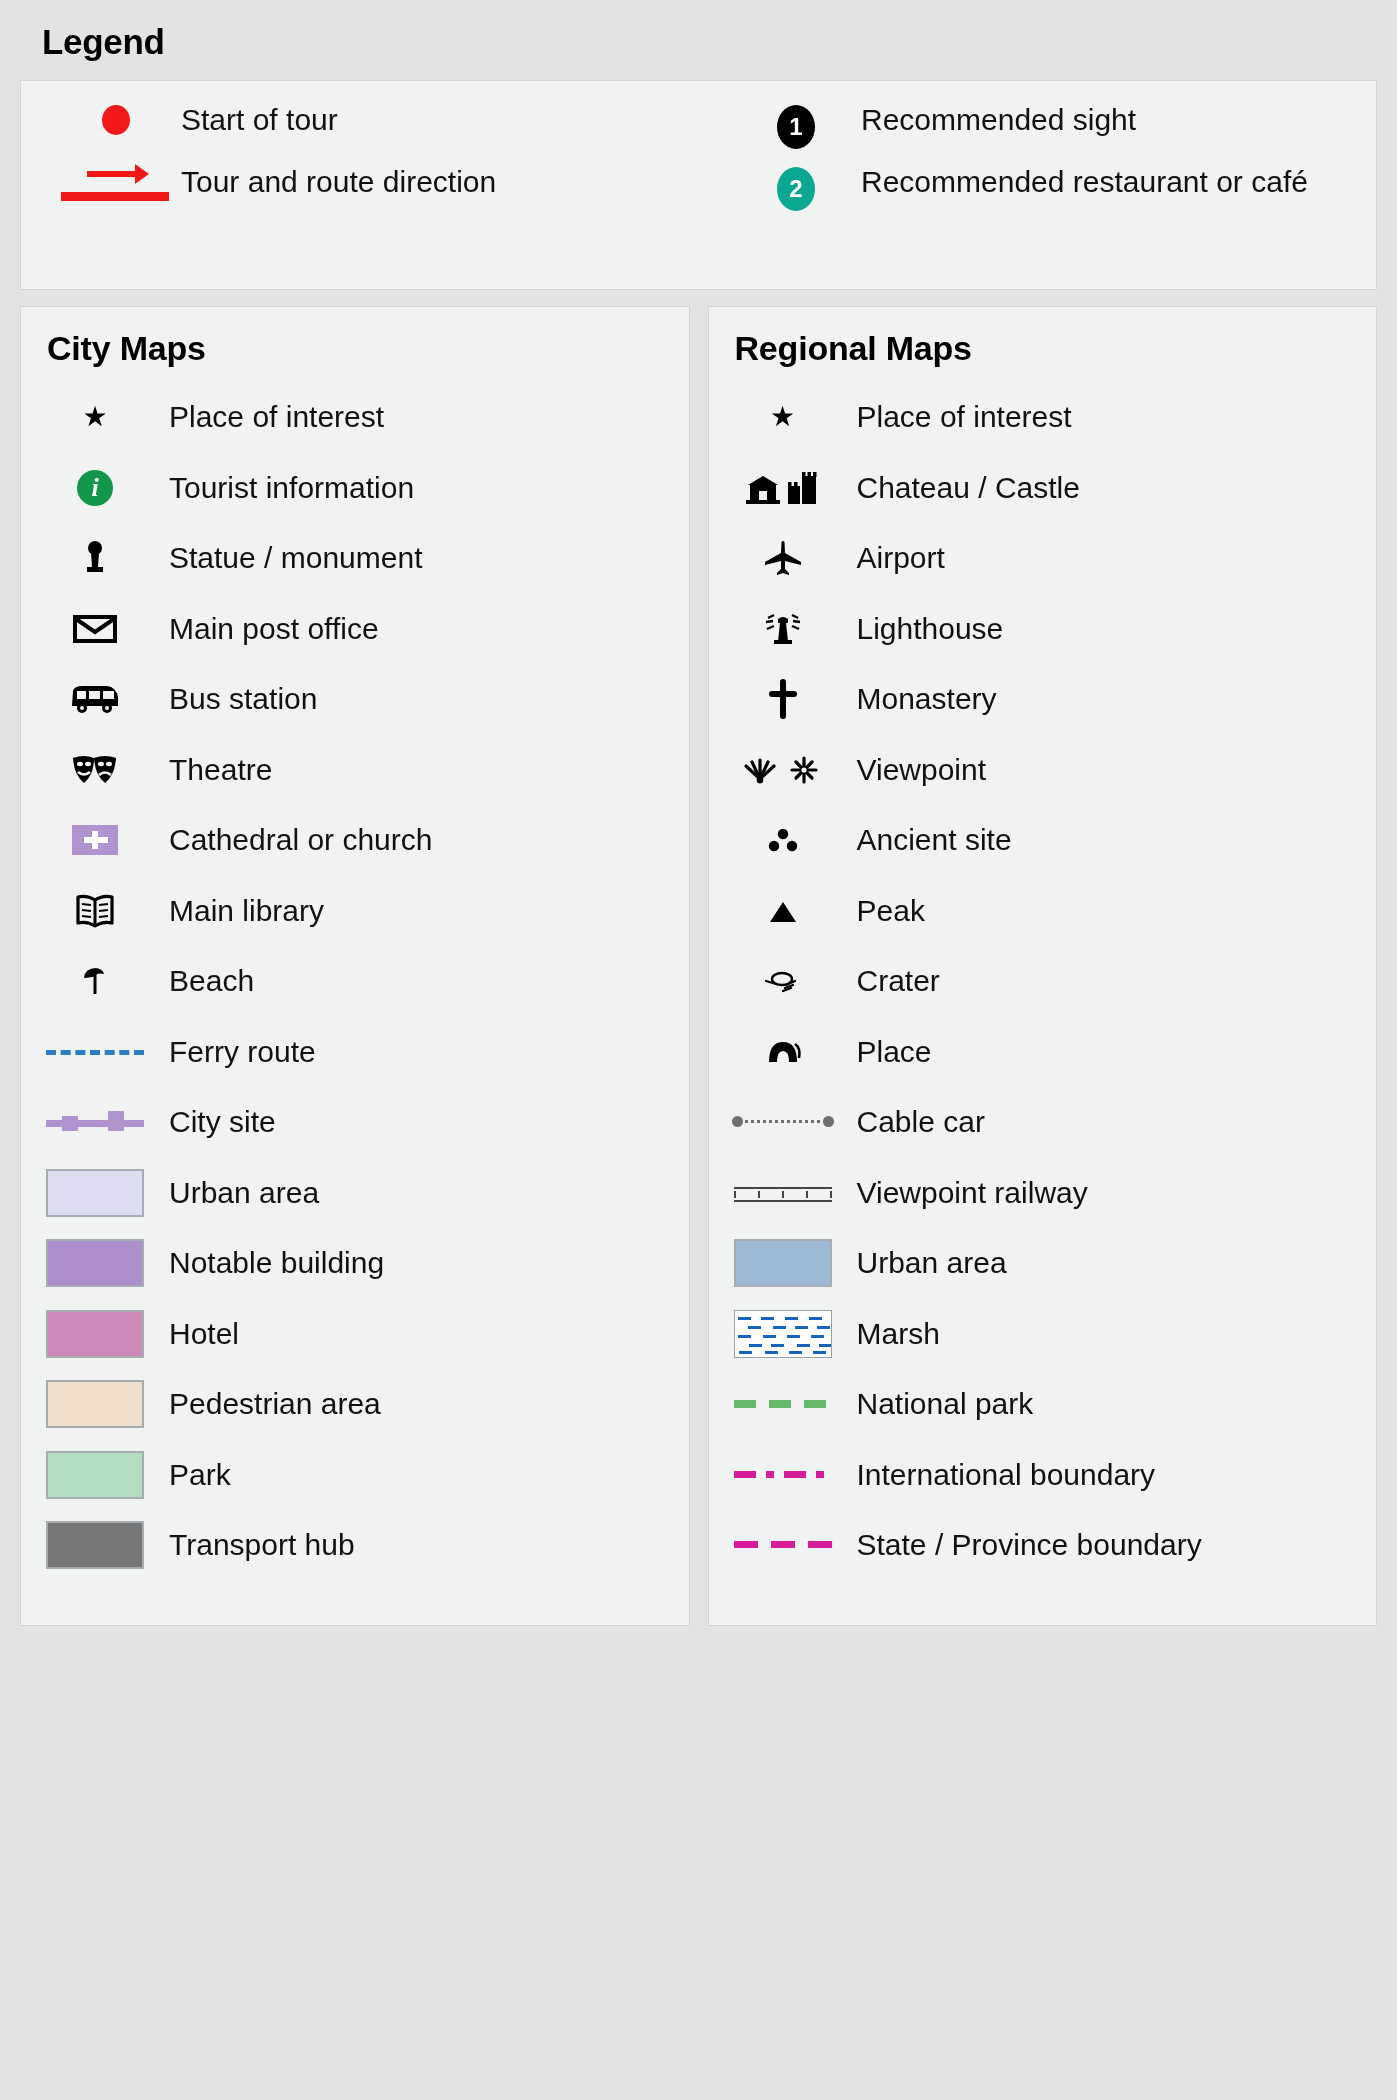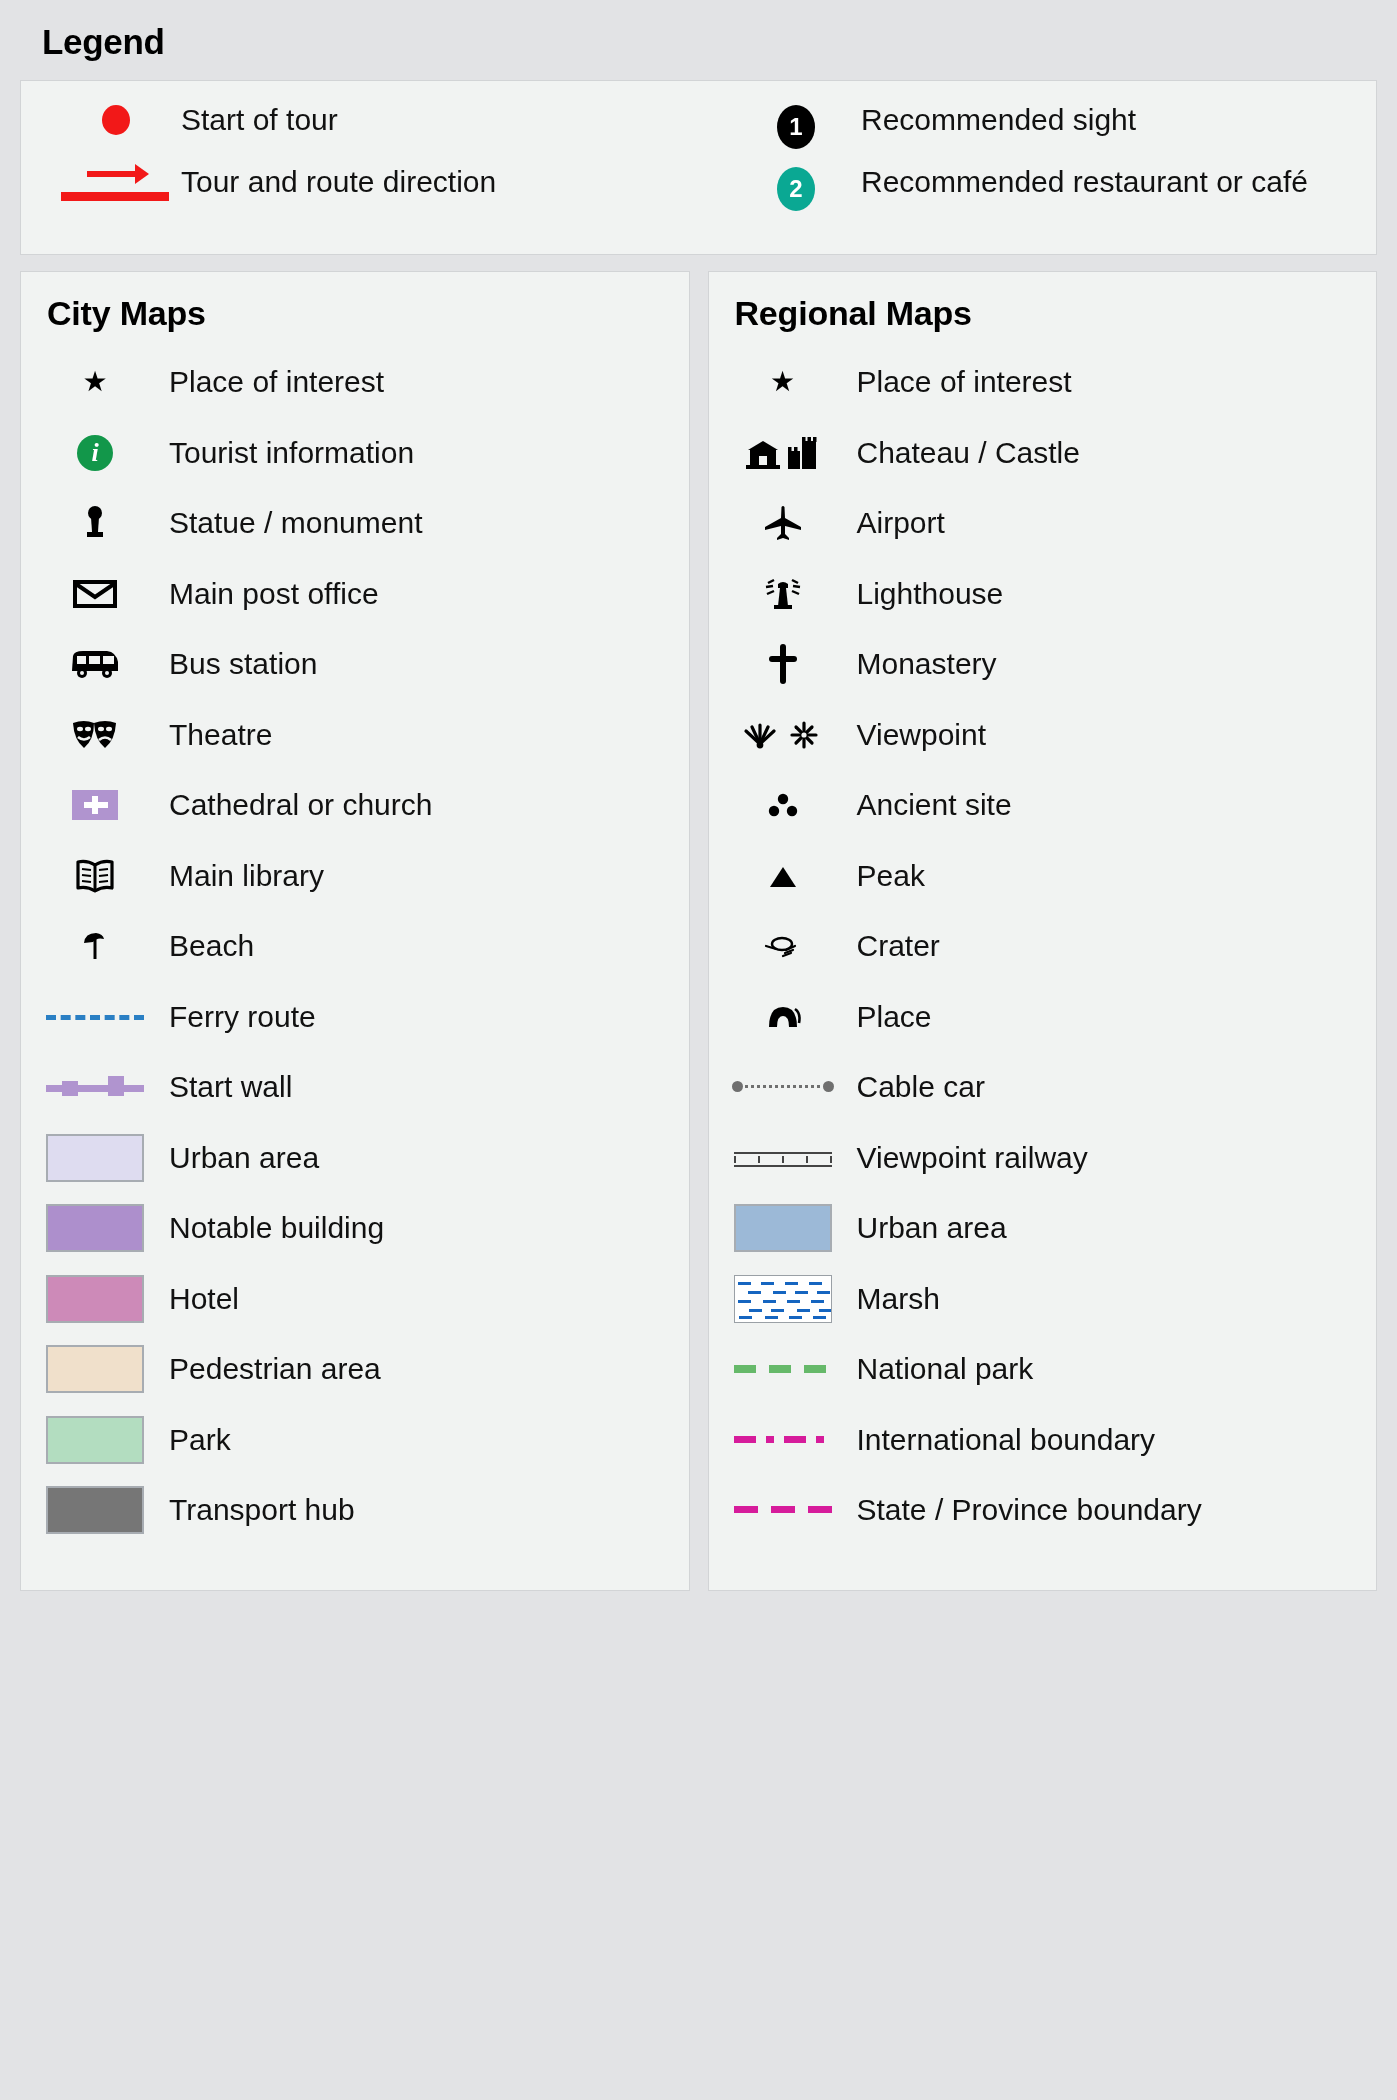--- a/index.html
+++ b/index.html
@@ -33,21 +33,21 @@
 
   
   .panel {
     background: #f1f3f2;
     border: 1px solid #d2d4d6;
     box-sizing: border-box;
   }
 
   .top-panel {
     margin: 0 20px 0 20px;
-    height: 175px;
+    height: 210px;
     display: flex;
     align-items: flex-start;
     padding: 18px 0 0 0;
   }
 
   .top-col {
     display: flex;
     flex-direction: column;
   }
   .top-col.left  { width: 660px; padding-left: 30px; }
@@ -455,21 +455,21 @@
 
       <div class="row">
         <div class="sym">
           <div class="line-sample">
             <div class="wall-line">
                 <span class="t1"></span>
                 <span class="t2"></span>
               </div>
           </div>
         </div>
-        <div class="lbl">Start wall</div>
+        <div class="lbl">City site</div>
       </div>
 
       <div class="row">
         <div class="sym">
           <div class="swatch" id="sw-city-urban" style="background: rgb(222, 220, 240);"></div>
         </div>
         <div class="lbl">Urban area</div>
       </div>
 
       <div class="row">

